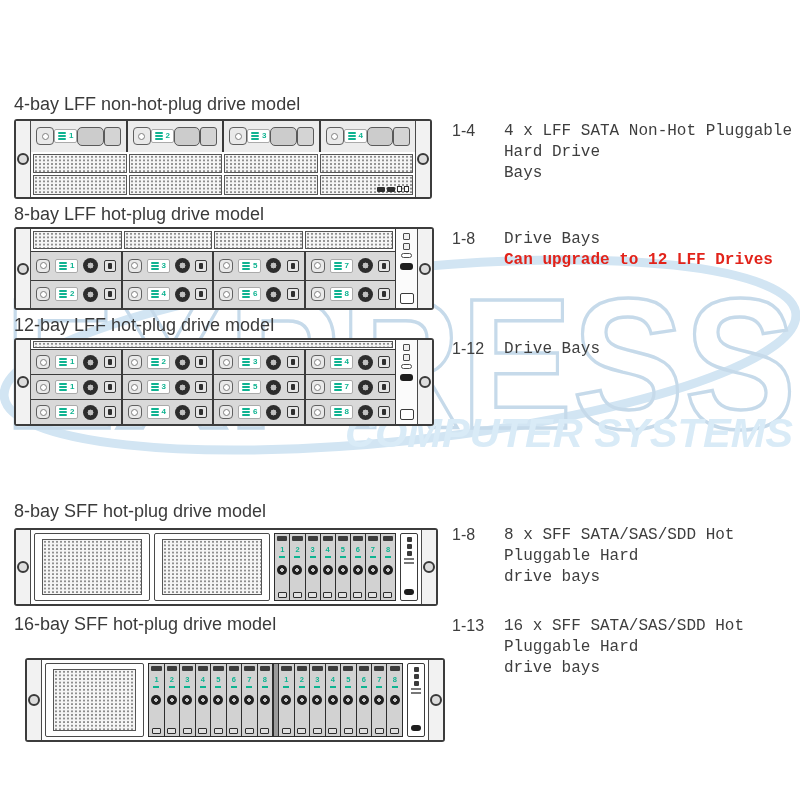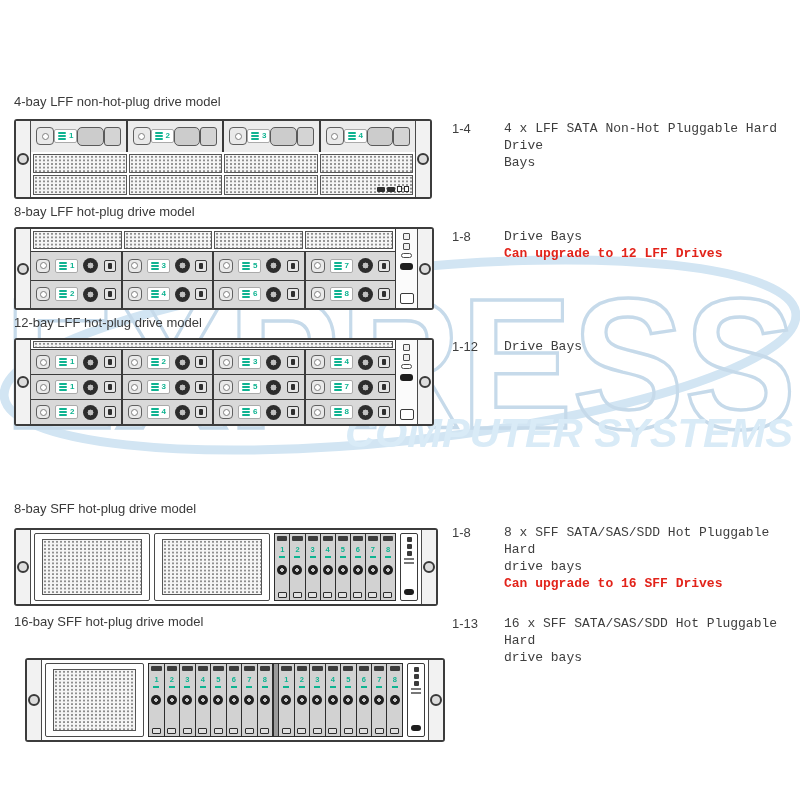--- a/index.html
+++ b/index.html
@@ -2,23 +2,23 @@
 <html style="--g: #0fb391; --red: #e2231a;"><head>
 <meta charset="utf-8">
 <style>
   :root{ --g:#0fb391; --red:#e2231a; }
   html,body{margin:0;padding:0;}
   body{width:800px;height:800px;background:#ffffff;position:relative;overflow:hidden;
        font-family:"Liberation Sans",sans-serif;color:#3e3e3e;}
   .wm{position:absolute;inset:0;z-index:0;pointer-events:none;}
 
   .sec{position:absolute;left:0;width:800px;height:0;overflow:visible;z-index:1;}
-  .title{position:absolute;left:14px;top:0;font-size:13px;color:#3a3a3a;white-space:nowrap;}
+  .title{position:absolute;left:14px;top:0;font-size:18px;color:#3a3a3a;white-space:nowrap;}
   .server{position:absolute;}
-  .ann{position:absolute;left:452px;display:flex;gap:14px;font-size:13px;line-height:1.3;}
+  .ann{position:absolute;left:452px;display:flex;gap:14px;font-size:16px;line-height:1.3;}
   .range{flex:0 0 38px;}
   .desc{width:292px;font-family:Liberation Mono, monospace;}
   .red{color:var(--red);font-weight:700;}
 
   #sec0{top:94px}  #sec0 .server{top:25px;left:14px;width:418px;height:80px} #sec0 .ann{top:27px}
   #sec1{top:204px} #sec1 .server{top:23px;left:14px;width:420px;height:83px} #sec1 .ann{top:25px}
   #sec2{top:315px} #sec2 .server{top:23px;left:14px;width:420px;height:88px} #sec2 .ann{top:24px}
   #sec3{top:501px} #sec3 .server{top:27px;left:14px;width:424px;height:78px} #sec3 .ann{top:24px}
   #sec4{top:614px} #sec4 .server{top:44px;left:25px;width:420px;height:84px} #sec4 .ann{top:2px}
 
@@ -525,21 +525,20 @@
         <div class="ear">
           <span class="screw"></span>
         </div>
       </div>
     </div>
   <div class="ann">
     <div class="range">1-8</div>
     <div class="desc">
       <div>8 x SFF SATA/SAS/SDD Hot Pluggable Hard</div>
       <div>drive bays</div>
-      <div class="red">Can upgrade to 16 SFF Drives</div>
     </div>
   </div>
 </div>
 
 <div class="sec" id="sec4">
   <div class="title">16-bay SFF hot-plug drive model</div>
   <div class="server" id="srv4">
       <div class="chassis">
         <div class="ear">
           <span class="screw"></span>

